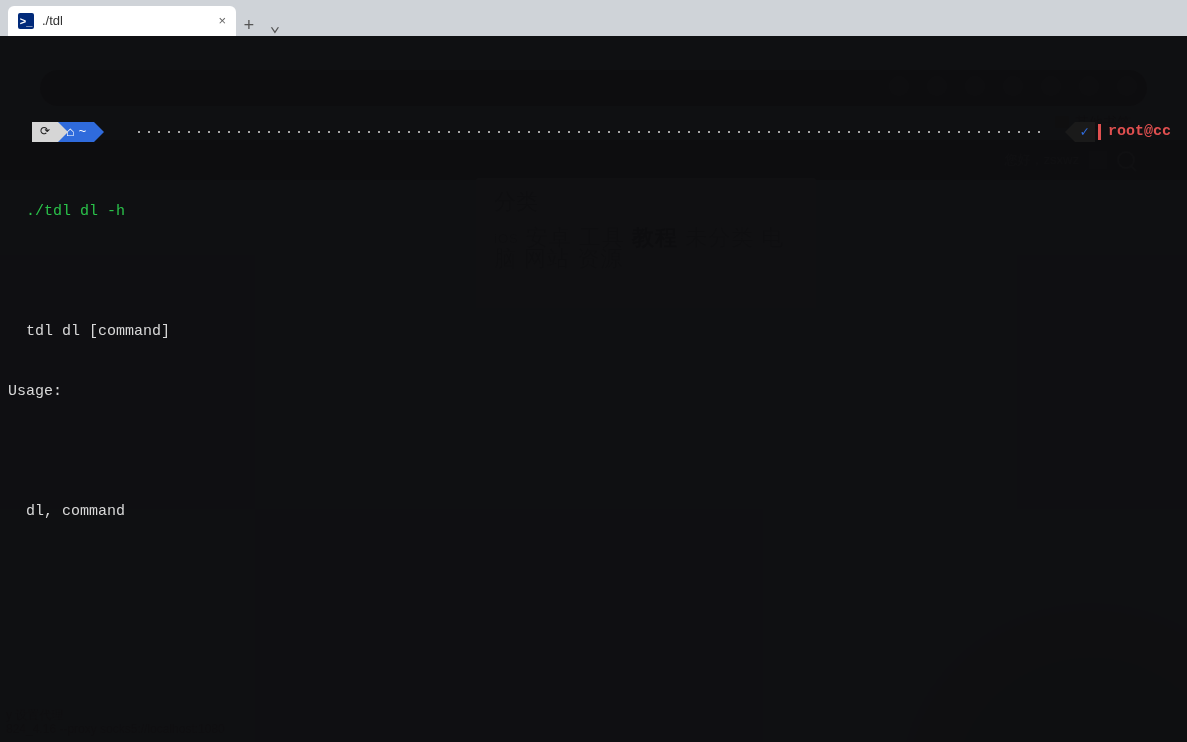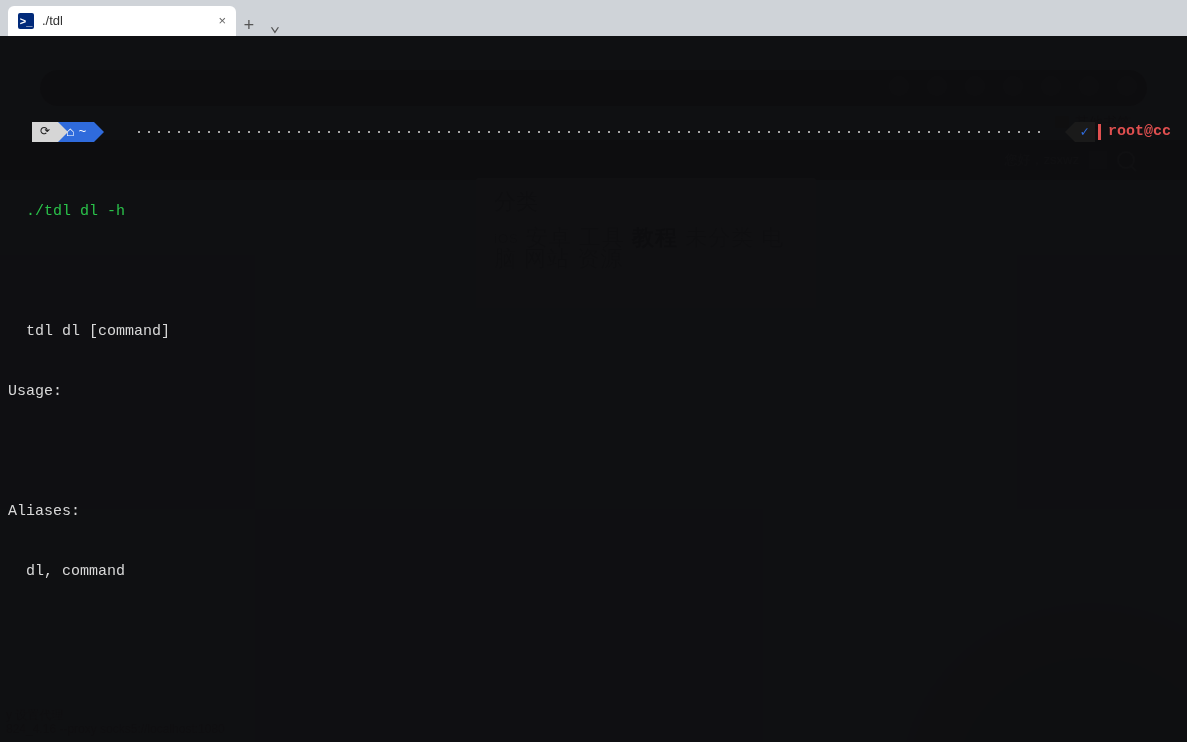--- a/index.html
+++ b/index.html
@@ -151,21 +151,20 @@
       <div class="bar"></div>
       <div class="host">root@cc</div>
     </div>
   </div>
 
   <div class="line"><span class="grn">  ./tdl dl -h</span></div>
   <div class="line"></div>
   <div class="line">  tdl dl [command]</div>
   <div class="line">Usage:</div>
   <div class="line"></div>
-  <div class="line">Aliases:</div>
   <div class="line">  dl, command</div>
   <div class="line"></div>
   
   
   
   
   
   
   
   

